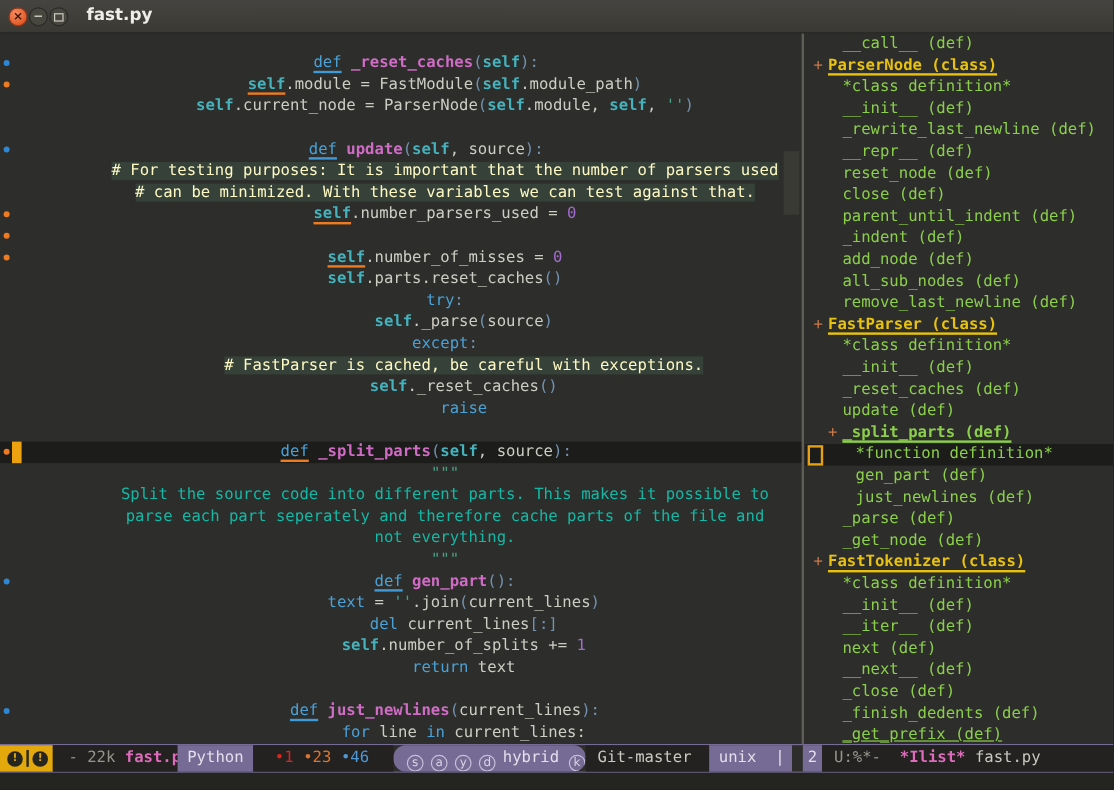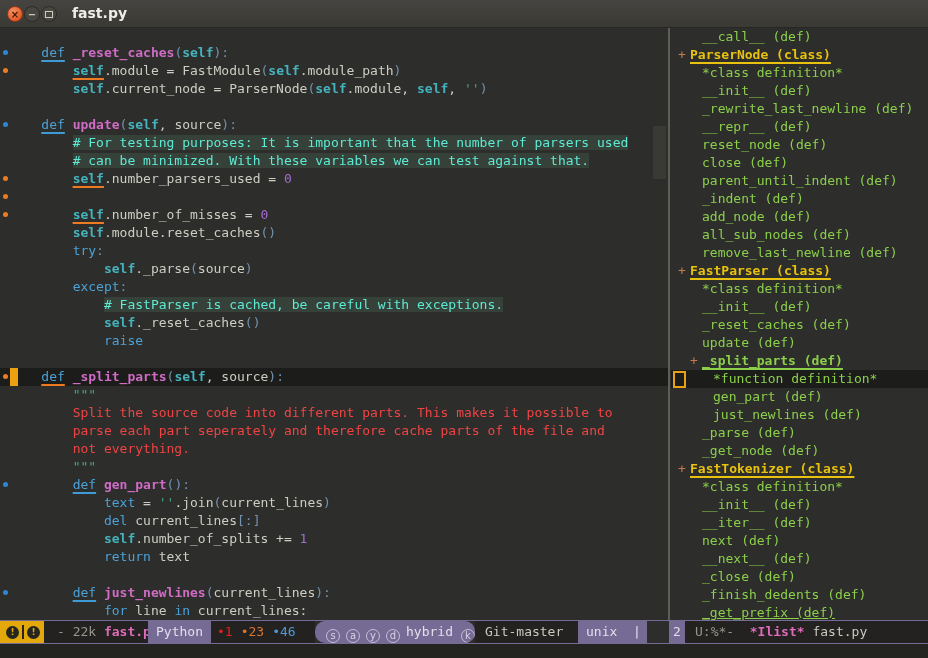--- a/index.html
+++ b/index.html
@@ -12,28 +12,28 @@
     display:flex;align-items:center;justify-content:center;font:bold 10px "DejaVu Sans",sans-serif;}
   #btn-close{left:7px;background:radial-gradient(circle at 35% 30%,#f58b5e,#dd4814);border:1px solid #93391c;color:#3c1808;}
   #btn-min,#btn-max{background:#47463f;border:1px solid #2c2b27;color:#cfccc4;}
   #btn-min{left:24px;}
   #btn-max{left:41px;}
   #btn-max .sq{width:6px;height:5px;border:1px solid #cfccc4;}
   #win-title{position:absolute;left:72px;top:5px;color:#efede9;font:bold 14px "DejaVu Sans",sans-serif;}
   
   #code-win{position:absolute;left:0;top:28px;width:669px;height:592px;overflow:hidden;background:#2d2e2b;}
   #code-area{position:relative;padding-top:16px;}
-  .cl{position:relative;height:18px;line-height:18px;font-size:13px;white-space:pre;padding-left:10px;color:#cccdc3;}
+  .cl{position:relative;height:18px;line-height:18px;font-size:13px;white-space:pre;padding-left:10px;color:#cccdc3;text-align:center;}
   .cl.hl{background:#1c1d1a;}
   .tk.kw{color:#4ba1d6;}
   .tk.fn{color:#d06bc6;font-weight:bold;}
   .tk.slf{color:#45b3be;font-weight:bold;}
   .tk.str{color:#49a188;}
-  .tk.doc{color:#ef4444;}
-  .tk.com{color:#5eead4;background:#364239;}
+  .tk.doc{color:#14b8a6;}
+  .tk.com{color:#fef9c3;background:#364239;}
   .tk.num{color:#a26bce;}
   .tk.pn{color:#7292b0;}
   .tk.d{color:#cccdc3;}
   .tk.ub{text-decoration:underline;text-decoration-color:#3f9bd8;text-decoration-thickness:2px;text-underline-offset:3px;}
   .tk.uo{text-decoration:underline;text-decoration-color:#ee7b22;text-decoration-thickness:2px;text-underline-offset:3px;}
   .fm{position:absolute;top:6px;width:5px;height:5px;border-radius:50%;left:3px;}
   .fm.b{background:#2f86d2;}
   .fm.o{background:#ee7b22;}
   .cbar{position:absolute;left:10px;top:0;width:8px;height:18px;background:#eca111;}
   #scroll-thumb{position:absolute;left:653px;top:98px;width:13px;height:53px;background:#393a34;}
@@ -91,21 +91,21 @@
         <div class="cl"><i class="fm b"></i><span class="lt"><span class="tk d">    </span><span class="tk kw ub">def</span><span class="tk d"> </span><span class="tk fn">_reset_caches</span><span class="tk pn">(</span><span class="tk slf">self</span><span class="tk pn">):</span></span></div>
         <div class="cl"><i class="fm o"></i><span class="lt"><span class="tk d">        </span><span class="tk slf uo">self</span><span class="tk d">.module = FastModule</span><span class="tk pn">(</span><span class="tk slf">self</span><span class="tk d">.module_path</span><span class="tk pn">)</span></span></div>
         <div class="cl"><span class="lt"><span class="tk d">        </span><span class="tk slf">self</span><span class="tk d">.current_node = ParserNode</span><span class="tk pn">(</span><span class="tk slf">self</span><span class="tk d">.module, </span><span class="tk slf">self</span><span class="tk d">, </span><span class="tk str">''</span><span class="tk pn">)</span></span></div>
         <div class="cl"><span class="lt"></span></div>
         <div class="cl"><i class="fm b"></i><span class="lt"><span class="tk d">    </span><span class="tk kw ub">def</span><span class="tk d"> </span><span class="tk fn">update</span><span class="tk pn">(</span><span class="tk slf">self</span><span class="tk d">, source</span><span class="tk pn">):</span></span></div>
         <div class="cl"><span class="lt"><span class="tk d">        </span><span class="tk com"># For testing purposes: It is important that the number of parsers used</span></span></div>
         <div class="cl"><span class="lt"><span class="tk d">        </span><span class="tk com"># can be minimized. With these variables we can test against that.</span></span></div>
         <div class="cl"><i class="fm o"></i><span class="lt"><span class="tk d">        </span><span class="tk slf uo">self</span><span class="tk d">.number_parsers_used = </span><span class="tk num">0</span></span></div>
         <div class="cl"><i class="fm o"></i></div>
         <div class="cl"><i class="fm o"></i><span class="lt"><span class="tk d">        </span><span class="tk slf uo">self</span><span class="tk d">.number_of_misses = </span><span class="tk num">0</span></span></div>
-        <div class="cl"><span class="lt"><span class="tk d">        </span><span class="tk slf">self</span><span class="tk d">.module.reset_caches</span><span class="tk pn">()</span></span></div>
+        <div class="cl"><span class="lt"><span class="tk d">        </span><span class="tk slf">self</span><span class="tk d">.parts.reset_caches</span><span class="tk pn">()</span></span></div>
         <div class="cl"><span class="lt"><span class="tk d">        </span><span class="tk kw">try</span><span class="tk pn">:</span></span></div>
         <div class="cl"><span class="lt"><span class="tk d">            </span><span class="tk slf">self</span><span class="tk d">._parse</span><span class="tk pn">(</span><span class="tk d">source</span><span class="tk pn">)</span></span></div>
         <div class="cl"><span class="lt"><span class="tk d">        </span><span class="tk kw">except</span><span class="tk pn">:</span></span></div>
         <div class="cl"><span class="lt"><span class="tk d">            </span><span class="tk com"># FastParser is cached, be careful with exceptions.</span></span></div>
         <div class="cl"><span class="lt"><span class="tk d">            </span><span class="tk slf">self</span><span class="tk d">._reset_caches</span><span class="tk pn">()</span></span></div>
         <div class="cl"><span class="lt"><span class="tk d">            </span><span class="tk kw">raise</span></span></div>
         <div class="cl"><span class="lt"></span></div>
         <div class="cl hl"><i class="fm o"></i><i class="cbar"></i><span class="lt"><span class="tk d">    </span><span class="tk kw uo">def</span><span class="tk d"> </span><span class="tk fn">_split_parts</span><span class="tk pn">(</span><span class="tk slf">self</span><span class="tk d">, source</span><span class="tk pn">):</span></span></div>
         <div class="cl"><span class="lt"><span class="tk d">        </span><span class="tk str">"""</span></span></div>
         <div class="cl"><span class="lt"><span class="tk d">        </span><span class="tk doc">Split the source code into different parts. This makes it possible to</span></span></div>
@@ -159,21 +159,21 @@
       <div class="si"><span class="lbl def" style="left: 31px;">__next__ (def)</span></div>
       <div class="si"><span class="lbl def" style="left: 31px;">_close (def)</span></div>
       <div class="si"><span class="lbl def" style="left: 31px;">_finish_dedents (def)</span></div>
       <div class="si"><span class="lbl def" style="left: 31px; text-decoration: underline;">_get_prefix (def)</span></div>
     </div>
 
   <div class="modeline" id="ml-left">
       <div class="seg yellow" style="width: 44px;"><span class="mlc">!</span><i class="mlc-sep"></i><span class="mlc">!</span></div>
       <div class="seg dark" style="width: 104px; padding-left: 13px;"><span class="t-dim">- 22k </span><span class="t-pink">fast.py</span></div>
       <div class="seg purple" style="width: 63px; text-align: center;"><span>Python</span></div>
-      <div class="seg dark" style="width: 104px; padding-left: 6px;"><span class="t-red fc-item">•1</span><span class="t-orange fc-item">•23</span><span class="t-blue fc-item">•46</span></div>
+      <div class="seg dark" style="width: 117px; padding-left: 18px;"><span class="t-red fc-item">•1</span><span class="t-orange fc-item">•23</span><span class="t-blue fc-item">•46</span></div>
       <div class="seg purple" style="width: 160px; padding-left: 11px; border-radius: 10px;"><span class="mm-circ">s</span><span class="mm-circ">a</span><span class="mm-circ">y</span><span class="mm-circ">d</span><span>hybrid </span><span class="mm-circ">k</span></div>
       <div class="seg dark" style="width: 103px; padding-left: 10px;"><span>Git-master</span></div>
       <div class="seg purple" style="width: 69px; padding-left: 8px;"><span>unix  |</span></div>
     </div>
   <div class="modeline" id="ml-right">
       <div class="seg purple" style="width: 16px; text-align: center;"><span>2</span></div>
       <div class="seg dark" style="width: 243px; padding-left: 10px;"><span class="t-dim">U:%*-  </span><span class="t-pink">*Ilist*</span><span class="t-light"> fast.py</span></div>
     </div>
 
   <div id="echo"></div>

